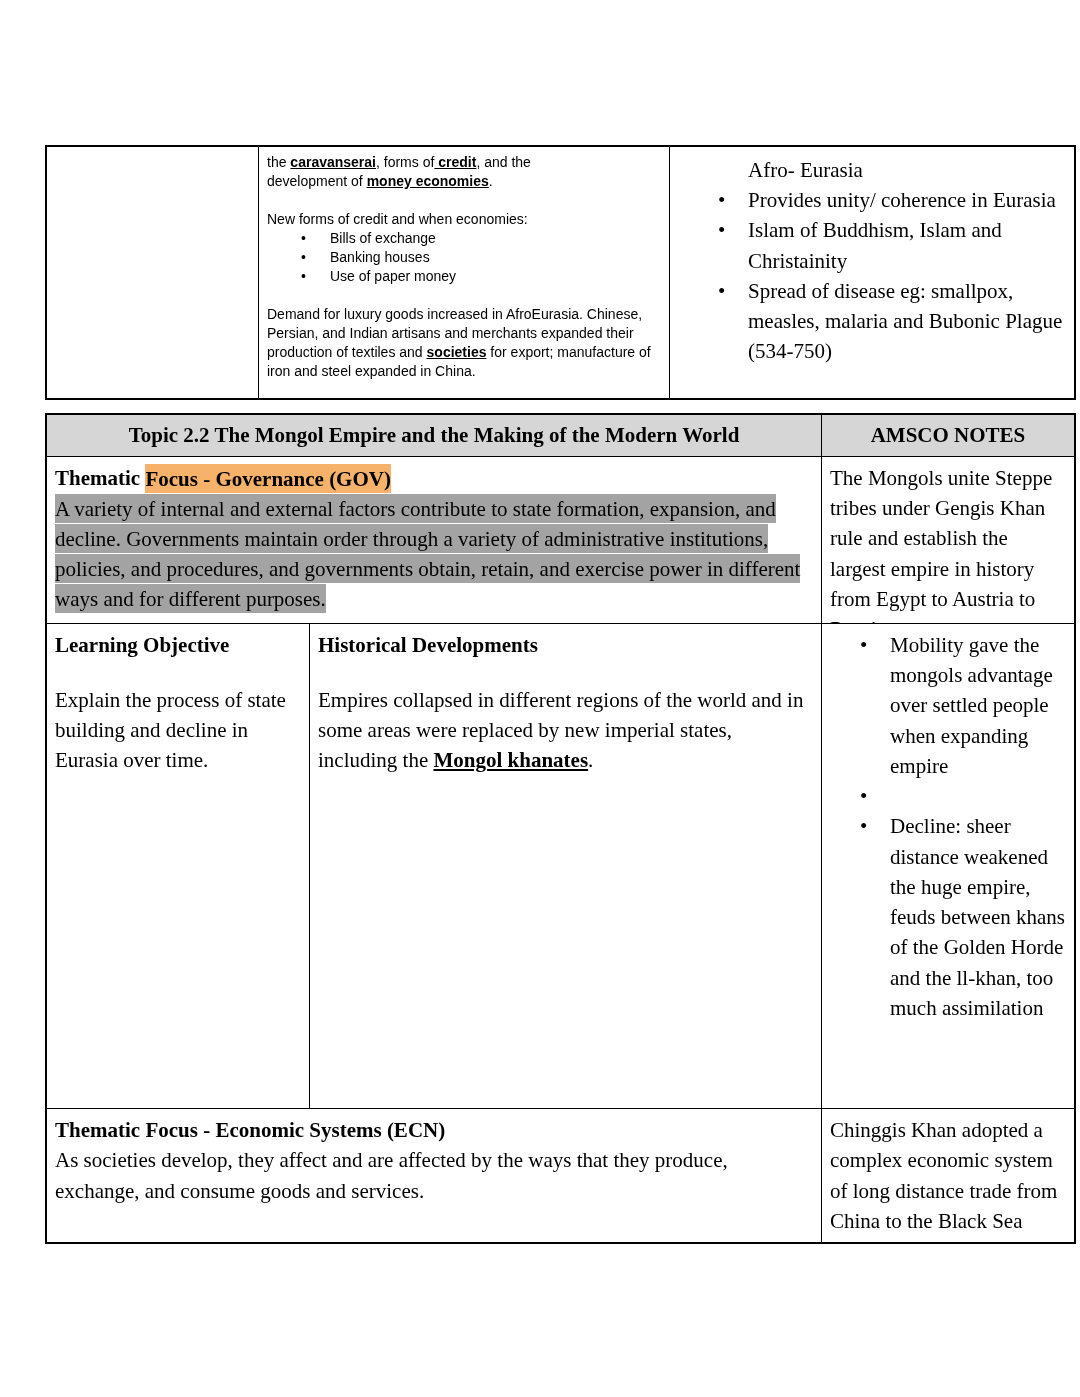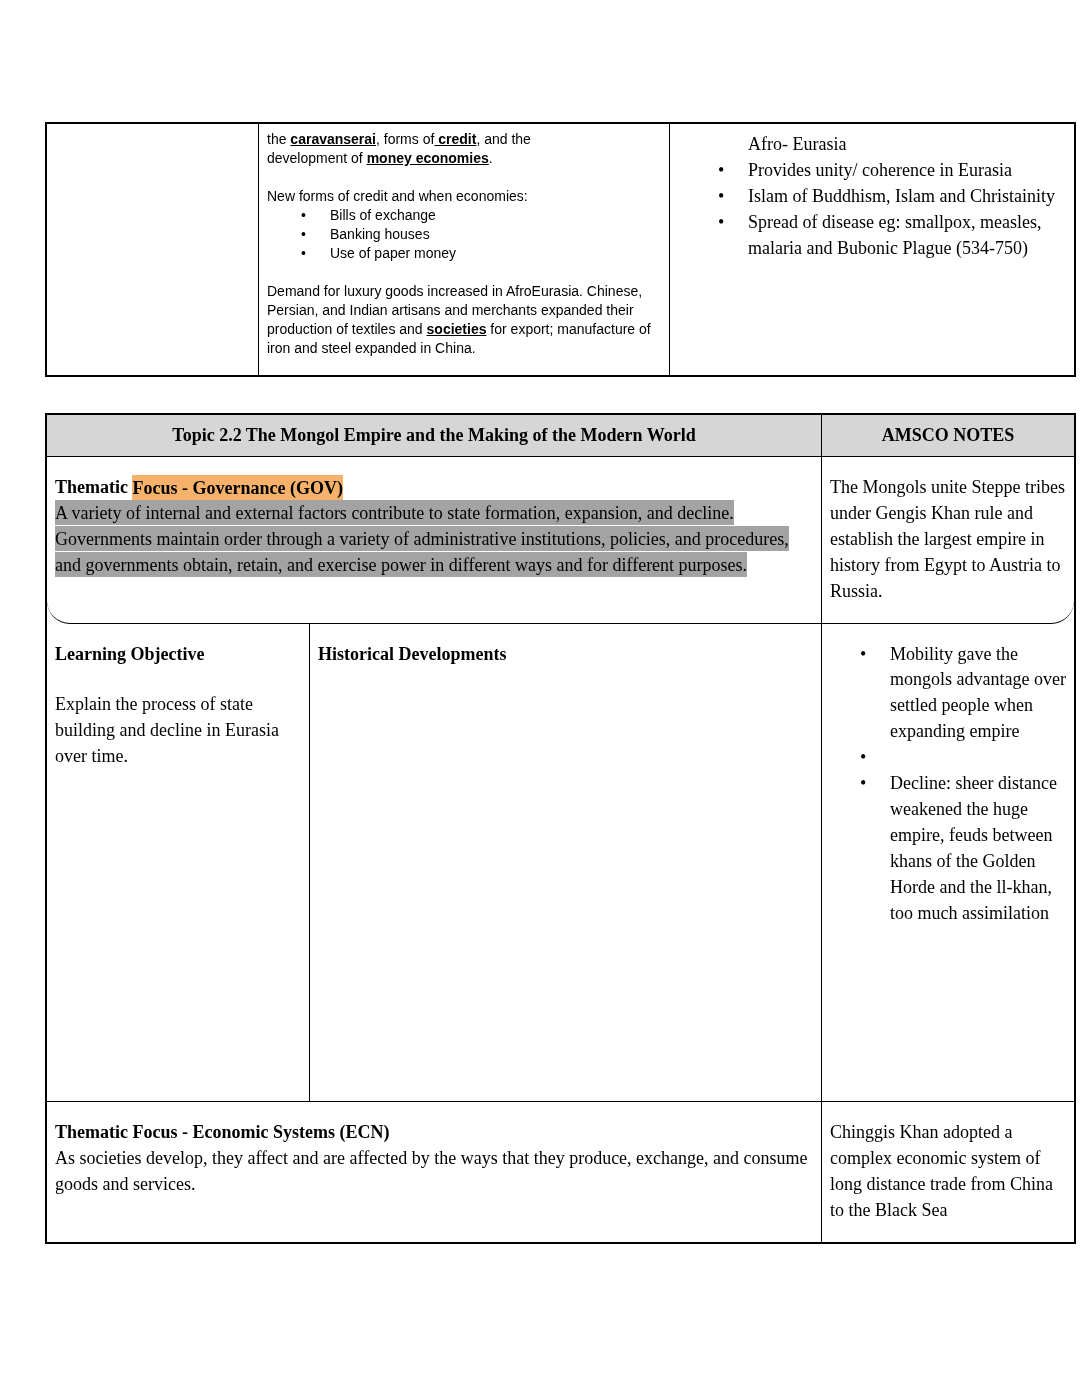--- a/index.html
+++ b/index.html
@@ -1,30 +1,30 @@
 <!DOCTYPE html>
 <html><head>
 <meta charset="utf-8">
 <style>
   * { box-sizing: border-box; margin: 0; padding: 0; }
   html, body { background: #ffffff; }
   body {
     width: 1080px; height: 1397px; position: relative;
     font-family: "Liberation Serif", serif; color: #000;
   }
-  .serif { font-family: "Liberation Serif", serif; font-size: 18px; line-height: 1.44; }
+  .serif { font-family: "Liberation Serif", serif; font-size: 21px; line-height: 1.44; }
   .sans  { font-family: "Liberation Sans", sans-serif; font-size: 14px; line-height: 19px; }
   .b { font-weight: bold; }
   .u { text-decoration: underline; }
   .hl { padding: 2.5px 0; }
   .prewrap { white-space: pre-wrap; }
 
   
   #trade-table {
-    position: absolute; left: 45px; top: 122px; width: 1031px; height: 255px;
+    position: absolute; left: 45px; top: 145px; width: 1031px; height: 255px;
     display: grid; grid-template-columns: 212px 411px 1fr;
     border: 2px solid #000;
   }
   #trade-table > .cell { border-right: 1.5px solid #000; padding: 6px 8px; overflow: hidden; }
   #trade-table > .cell:last-child { border-right: none; padding: 8px 8px 6px 10px; }
 
   .sp-sans  { height: 19px; }
   .sp-serif { height: 24.5px; }
 
   .li { display: flex; align-items: flex-start; }
@@ -35,26 +35,26 @@
   .fx-list .dot { width: 30px; }
   .fx-cont { margin-left: 68px; }
 
   
   #topic-table {
     position: absolute; left: 45px; top: 413px; width: 1031px; height: 831px;
     border: 2px solid #000; display: flex; flex-direction: column;
   }
   .t-row { display: grid; border-bottom: 1.5px solid #000; }
   .t-row:last-child { border-bottom: none; }
-  .t-row > .c { border-right: 1.5px solid #000; padding: 18px 8px; overflow: hidden; }
+  .t-row > .c { border-right: 1.5px solid #000; padding: 6px 8px; overflow: hidden; }
   .t-row > .c:last-child { border-right: none; }
 
   .row-head { height: 42px; grid-template-columns: 775px 1fr; }
   .row-head .c { display: flex; align-items: center; justify-content: center; font-weight: bold; }
-  .row-gov  { height: 167px; grid-template-columns: 775px 1fr; border-radius: 23px; }
+  .row-gov  { height: 167px; grid-template-columns: 775px 1fr; }
   .row-obj  { height: 506px; grid-template-columns: 263px 512px 1fr; }
   .row-ecn  { flex: 1; grid-template-columns: 775px 1fr; }
 
   .amsco-list .li { padding-left: 30px; }
   .amsco-list .dot { width: 30px; }
   .notes-text { font-weight: normal; }
 </style>
 </head>
 <body>
 
@@ -122,20 +122,21 @@
 
     <div class="t-row row-obj">
       <div class="c">
         <div class="b">Learning Objective</div>
         <div class="sp-serif"></div>
         <div>Explain the process of state building and decline in Eurasia over time.</div>
       </div>
       <div class="c">
         <div class="b">Historical Developments</div>
         <div class="sp-serif"></div>
+        <div><span>Empires collapsed in different regions of the world and in some areas were replaced by new imperial states, including the </span><span class="b u">Mongol khanates</span><span>.</span></div>
       </div>
       <div class="c notes-text amsco-list">
         <div class="li">
           <span class="dot">•</span>
           <span>Mobility gave the mongols advantage over settled people when expanding empire</span>
         </div>
         <div class="li">
           <span class="dot">•</span>
         </div>
         <div class="li">

